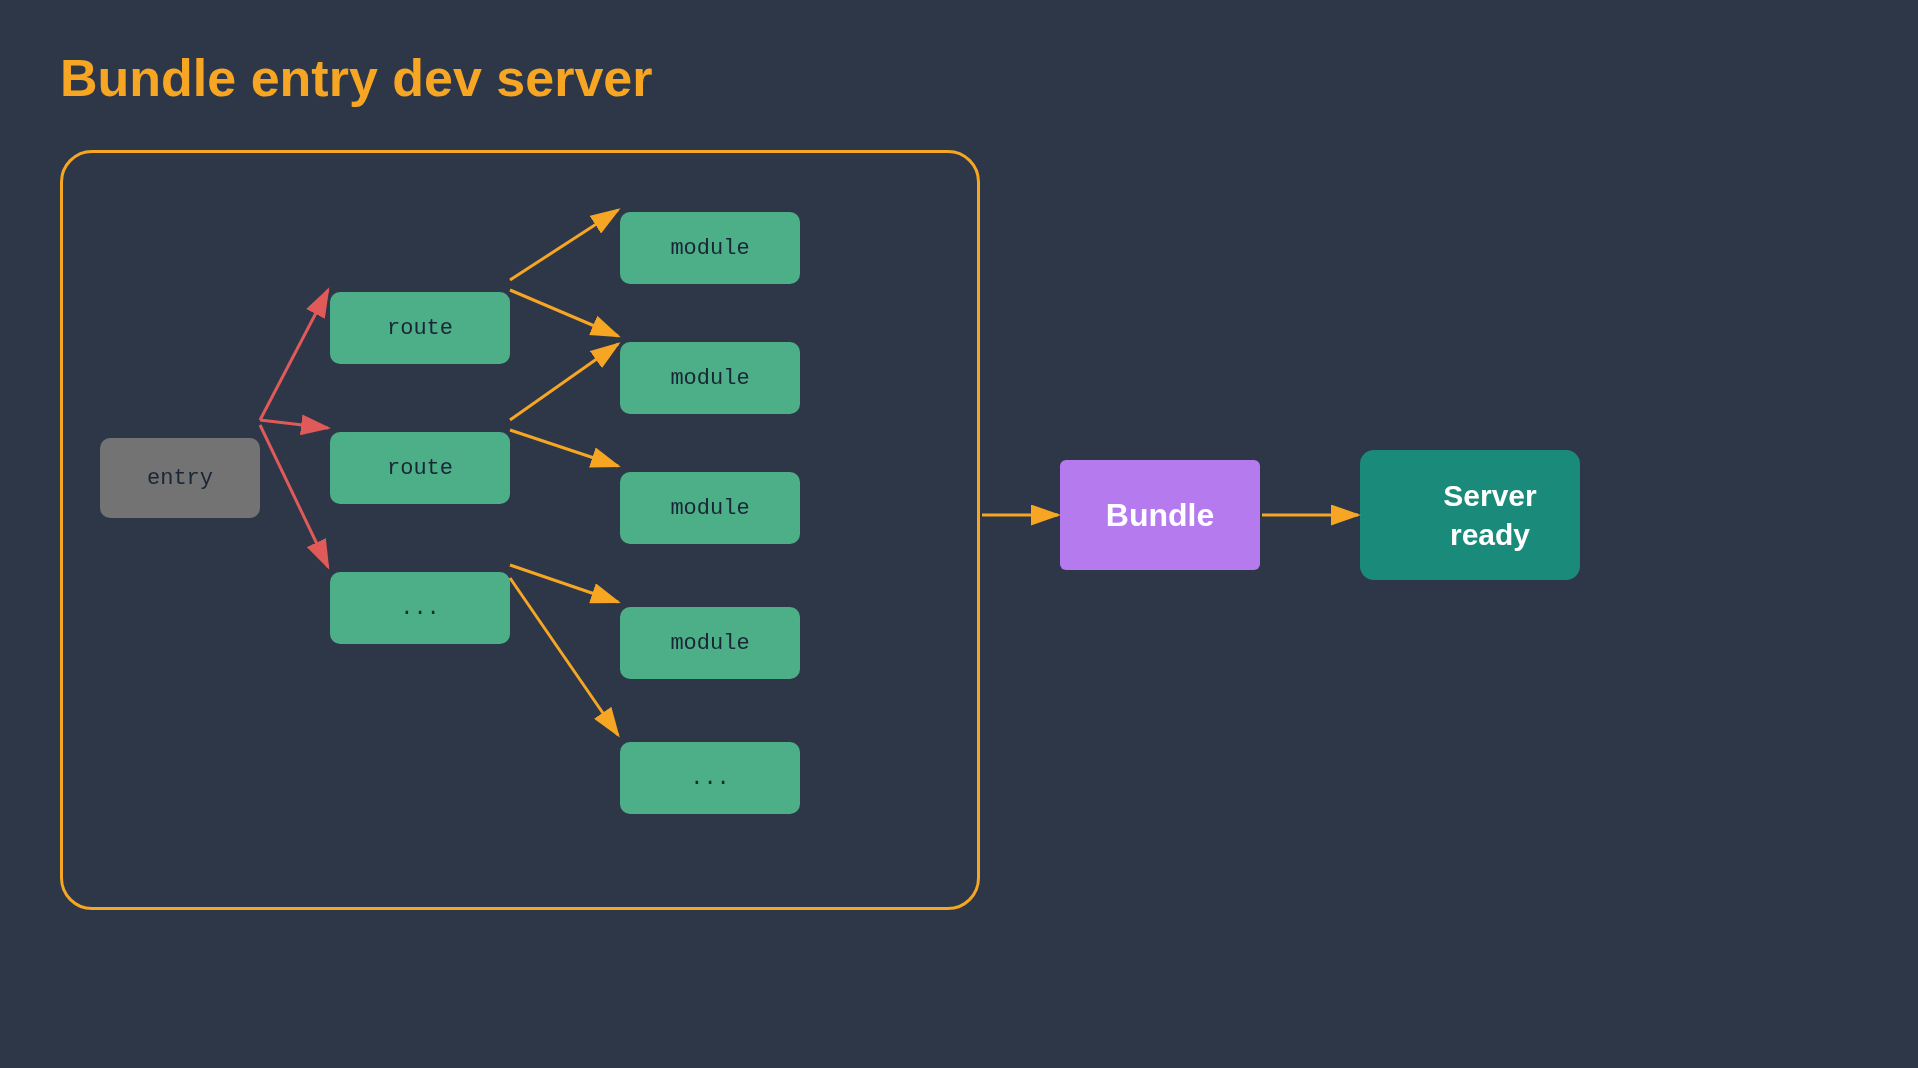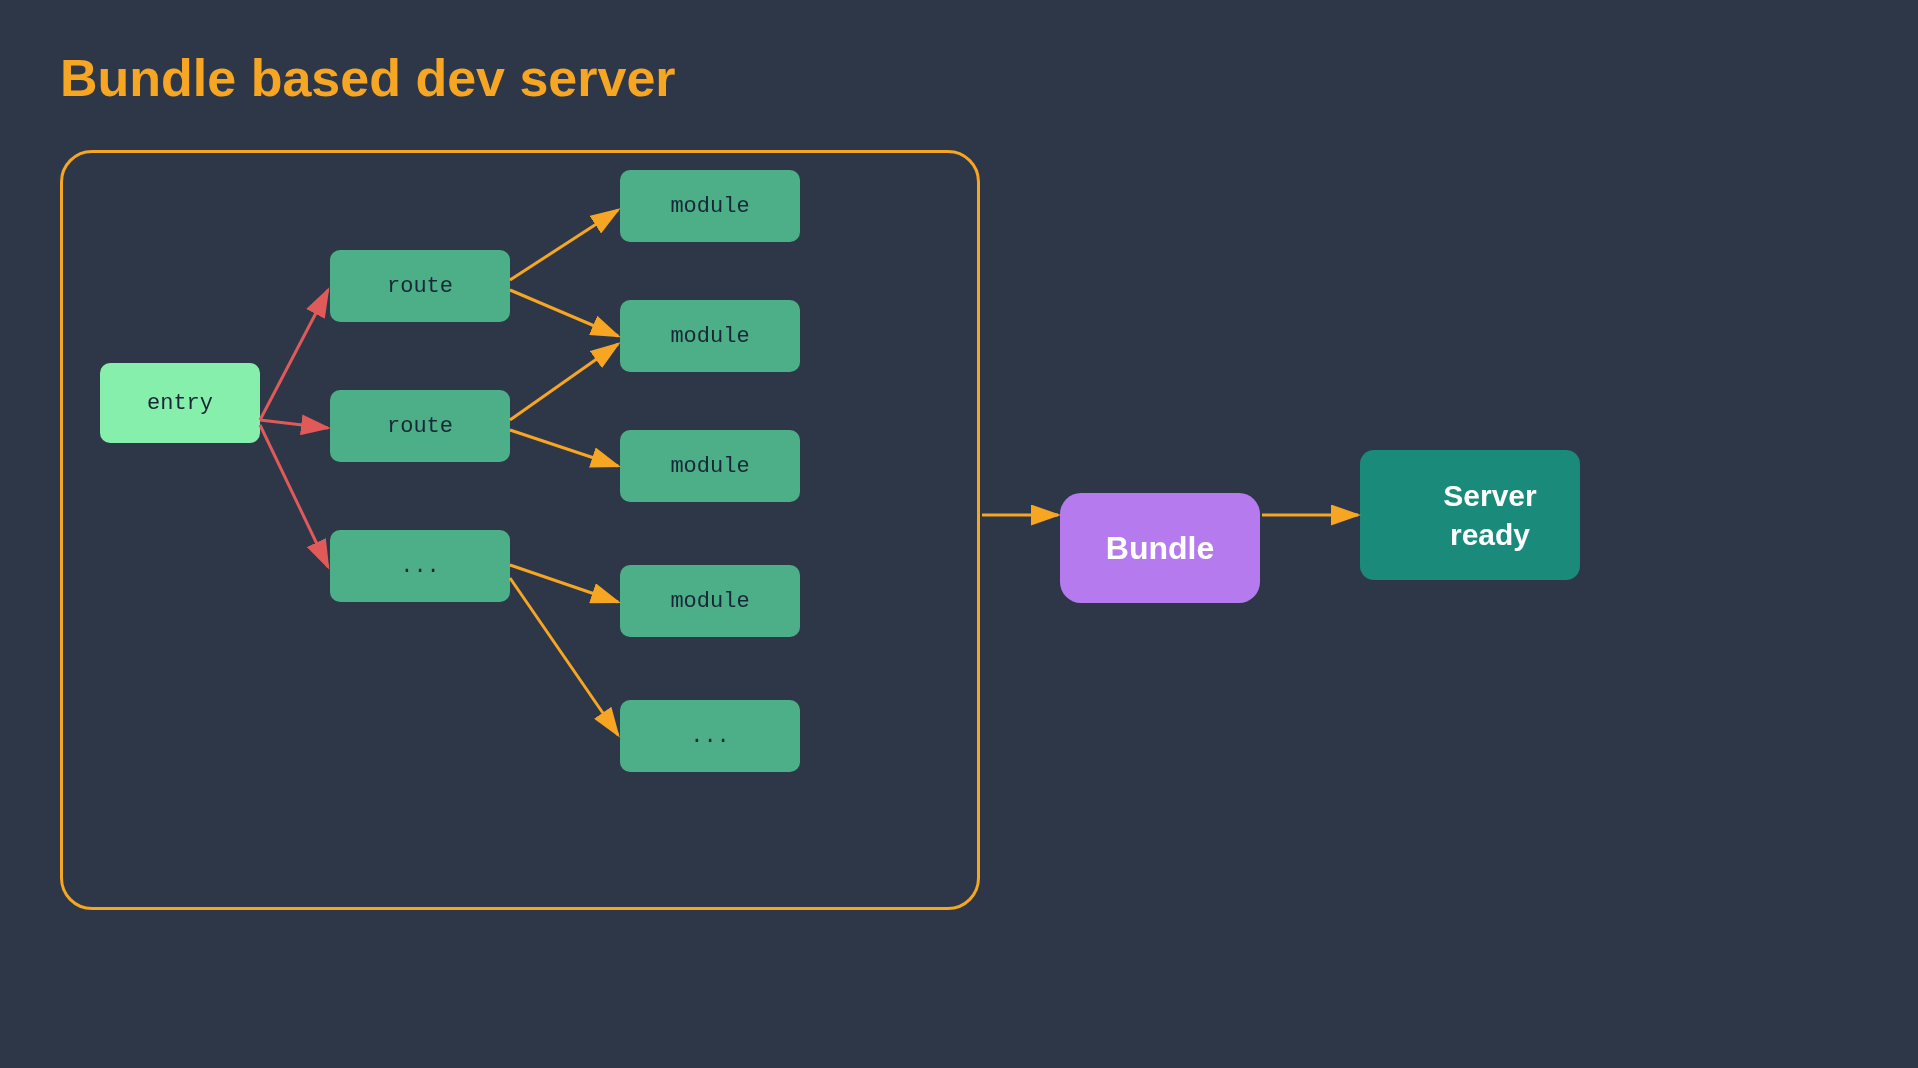--- a/index.html
+++ b/index.html
@@ -38,27 +38,28 @@
     
     .node {
       position: absolute;
       border-radius: 10px;
       display: flex;
       align-items: center;
       justify-content: center;
       font-size: 22px;
       font-weight: 500;
       color: #1a2535;
+      margin-top: 42px;
     }
 
     .node-entry {
-      background-color: #86efac;
+      background-color: #737373;
       width: 160px;
       height: 80px;
-      top: 363px;
+      top: 396px;
       left: 100px;
     }
 
     .node-route1 {
       background-color: #4caf88;
       width: 180px;
       height: 72px;
       top: 250px;
       left: 330px;
     }
@@ -118,31 +119,30 @@
       top: 700px;
       left: 620px;
     }
 
     
     .node-bundle {
       position: absolute;
       background-color: #b57bee;
       width: 200px;
       height: 110px;
-      border-radius: 21px;
+      border-radius: 6px;
       top: 460px;
       left: 1060px;
       display: flex;
       align-items: center;
       justify-content: center;
       font-family: Arial, sans-serif;
       font-size: 32px;
       font-weight: 700;
       color: white;
-      margin-top: 33px;
     }
 
     
     .node-server-ready {
       position: absolute;
       background-color: #1a8a7a;
       width: 220px;
       height: 130px;
       border-radius: 14px;
       top: 450px;
@@ -165,21 +165,21 @@
       top: 0;
       left: 0;
       width: 1918px;
       height: 1068px;
       pointer-events: none;
     }
   </style>
 </head>
 <body>
 
-<h1 class="page-title">Bundle based dev server</h1>
+<h1 class="page-title">Bundle entry dev server</h1>
 
 <div class="bundle-box"></div>
 
 <div class="node node-entry">entry</div>
 
 <div class="node node-route1">route</div>
 
 <div class="node node-route2">route</div>
 
 <div class="node node-dots1">...</div>

